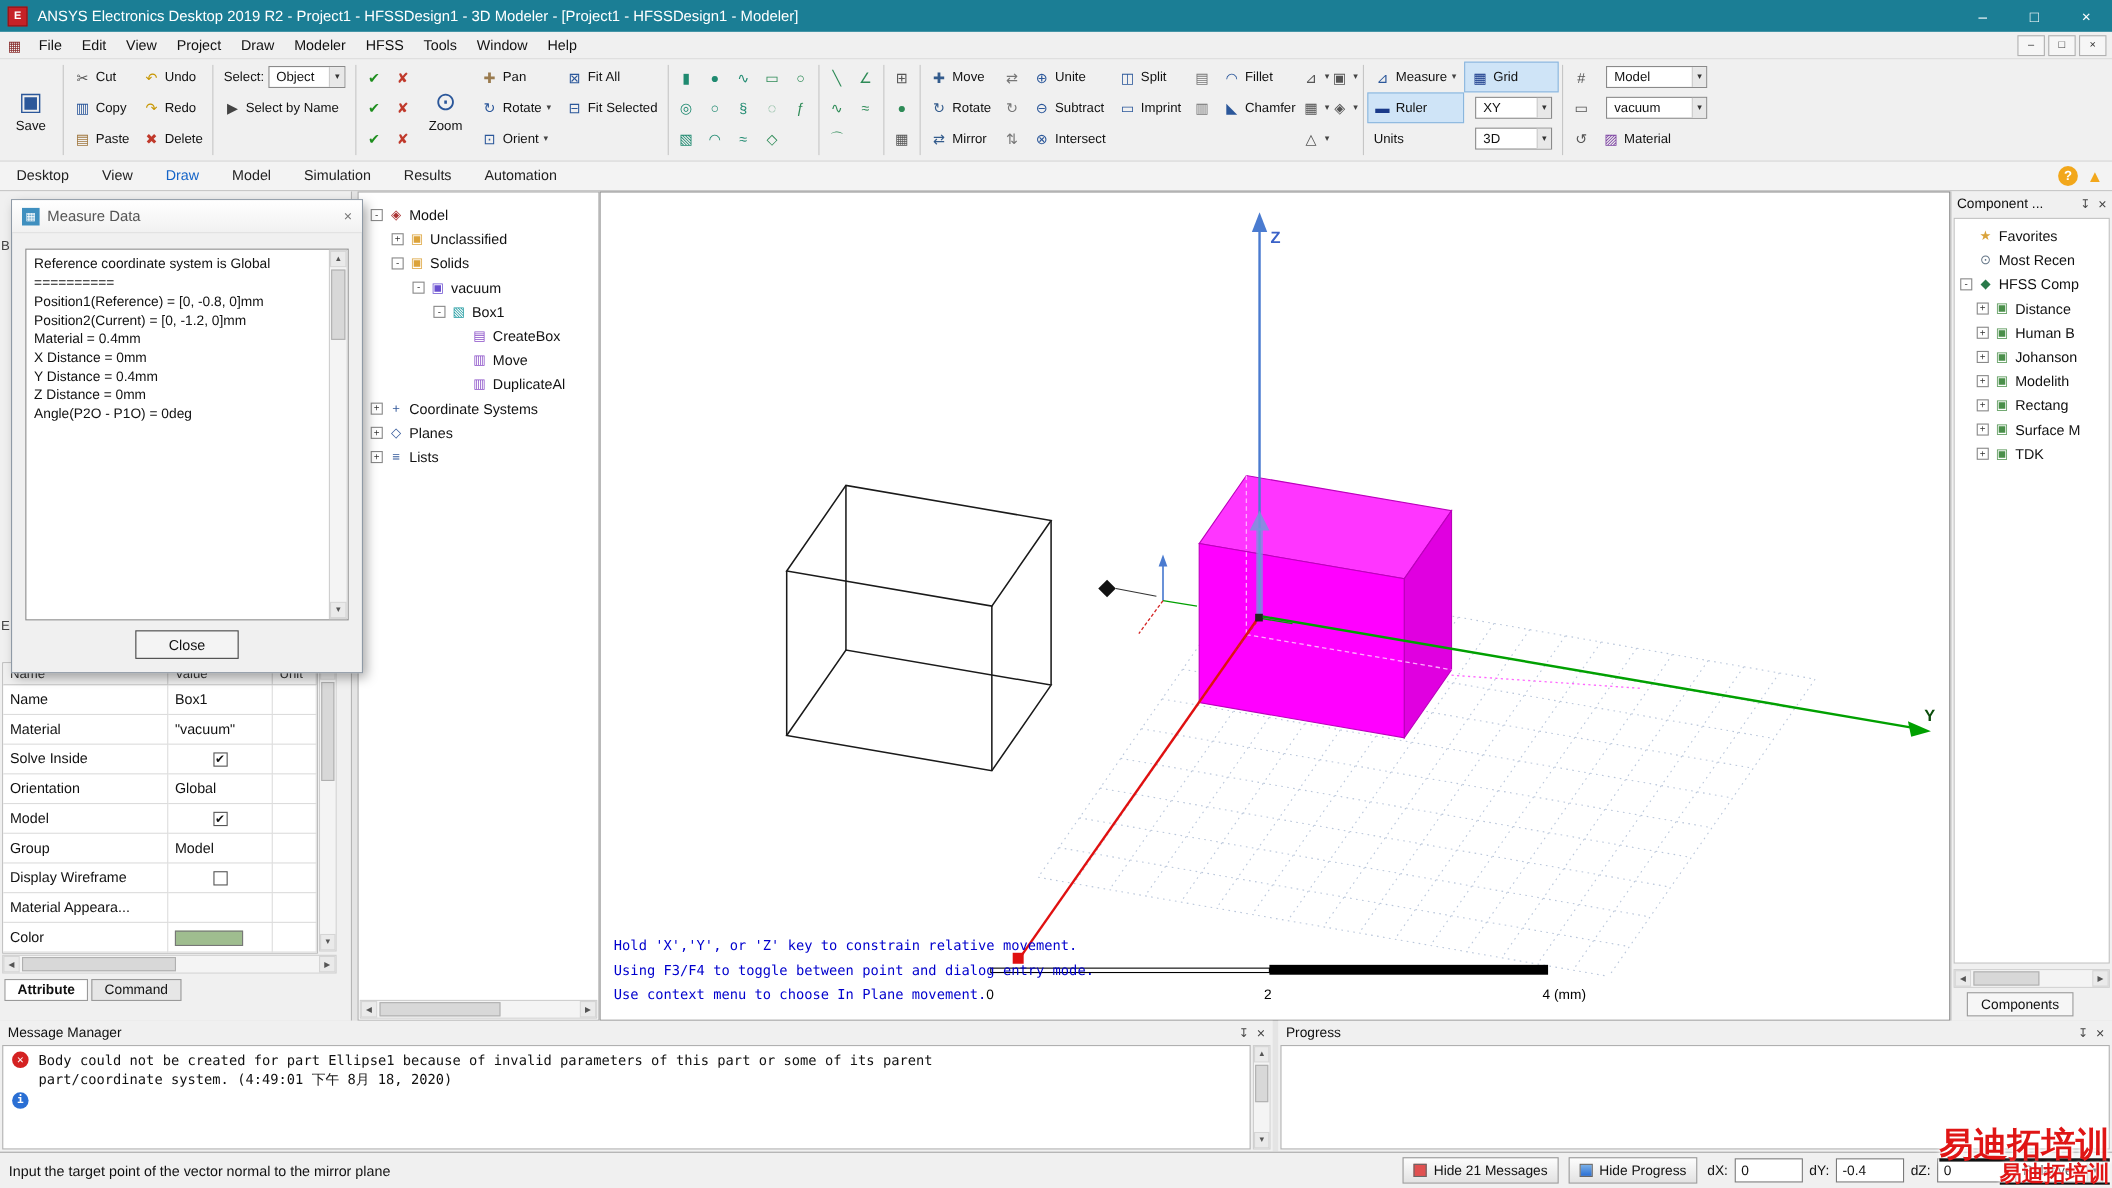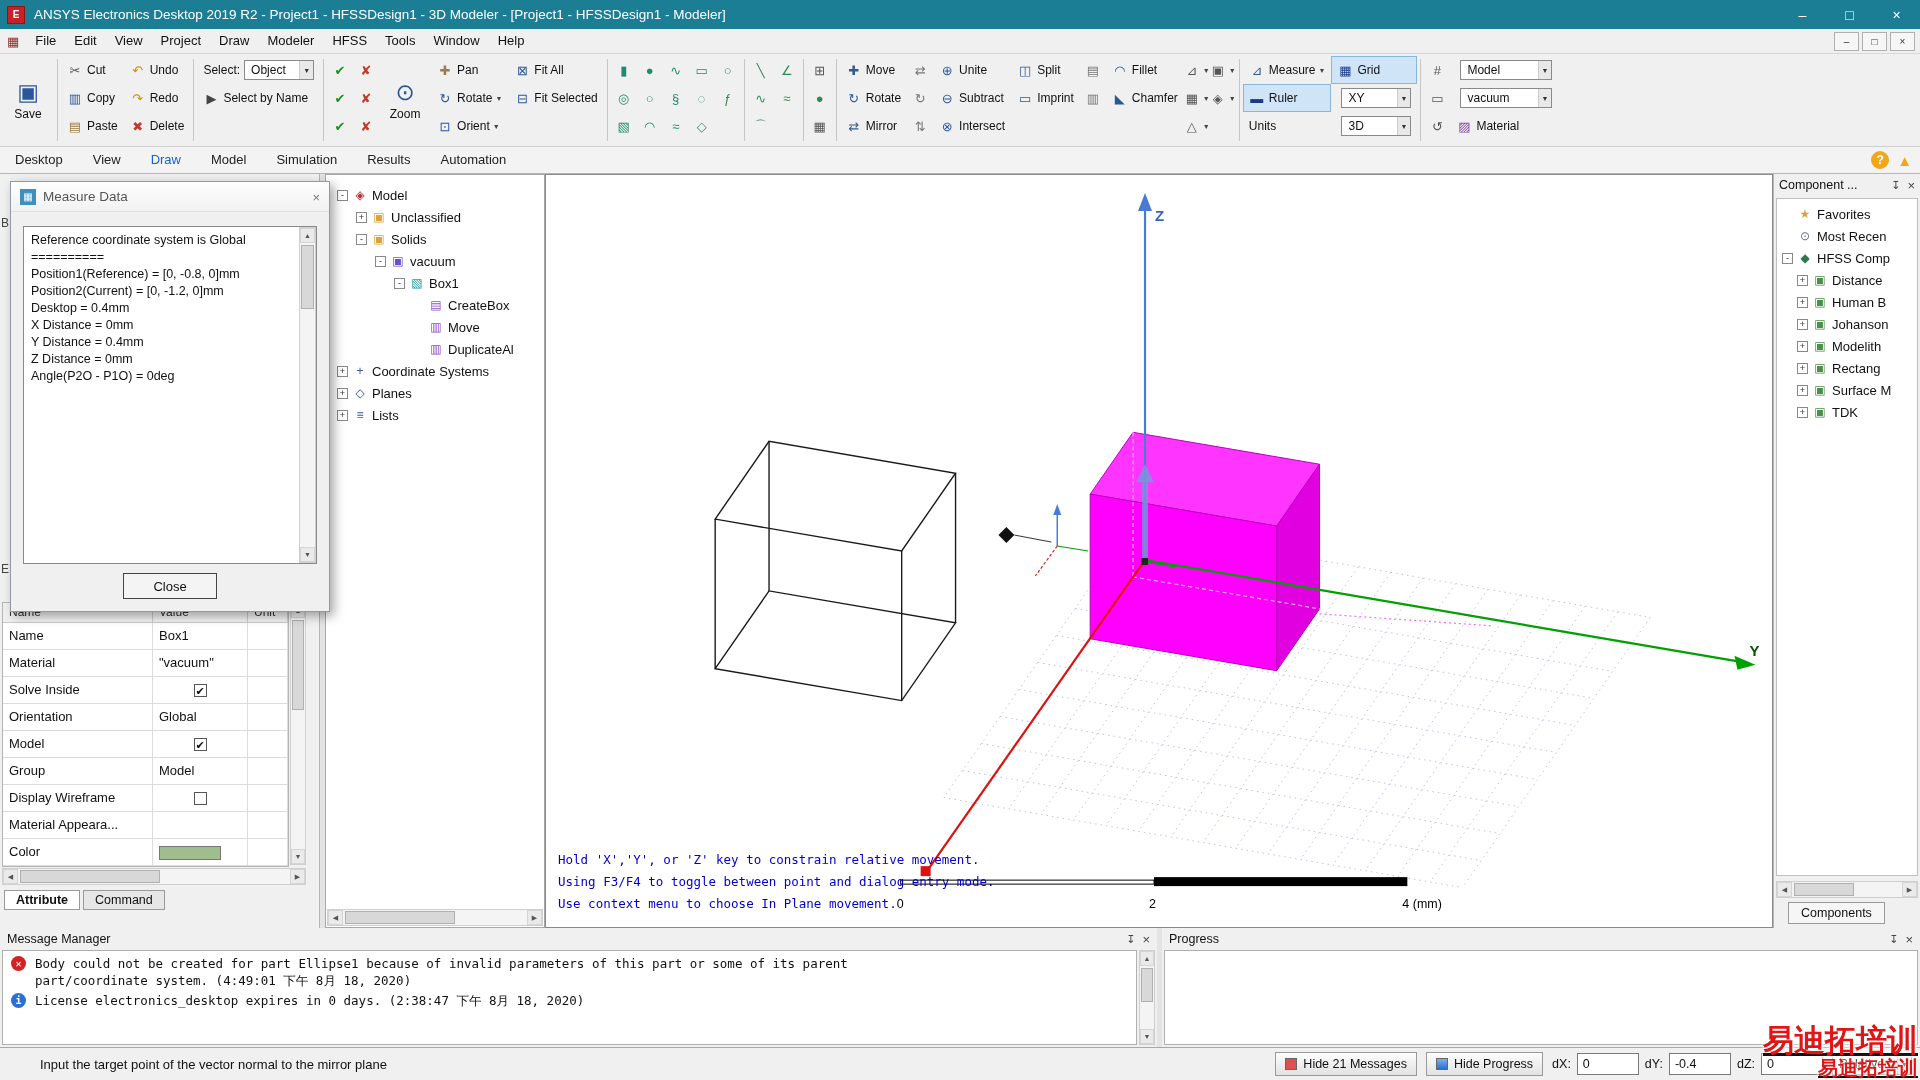--- a/index.html
+++ b/index.html
@@ -116,21 +116,21 @@
 .msg{display:flex;margin-bottom:3px;font-family:"DejaVu Sans Mono",monospace;font-size:12.5px;}
 .msg-ico{flex:none;width:15px;height:15px;border-radius:50%;margin:1px 9px 0 0;color:#fff;font-size:10px;font-weight:bold;display:flex;align-items:center;justify-content:center;}
 .msg-ico.error{background:#d42222;}
 .msg-ico.info{background:#2a6fd4;}
 .msg-text{max-width:815px;line-height:17px;}
 .prog-panel{position:absolute;left:1162px;right:0;top:0;height:119px;background:#f0f0f0;}
 .prog-body{position:absolute;left:2px;right:2px;top:22px;bottom:2px;background:#fff;border:1px solid #b0b0b0;}
 
 
 .statusbar{position:absolute;top:1047px;left:0;right:0;height:33px;background:#f0f0f0;border-top:1px solid #a8a8a8;display:flex;align-items:center;padding:0 8px;}
-.sb-prompt{white-space:nowrap;margin-left:32px;}
+.sb-prompt{white-space:nowrap;}
 .sb-right{margin-left:auto;display:flex;align-items:center;gap:9px;}
 .sb-btn{height:24px;border:1px solid #9a9a9a;background:linear-gradient(#fdfdfd,#e2e2e2);display:flex;align-items:center;gap:6px;padding:0 9px;font-size:12.5px;}
 .sbico{display:inline-block;width:12px;height:12px;border:1px solid #666;}
 .sbico.m{background:#e05050;}
 .sbico.p{background:linear-gradient(#7ab0e8,#2a6fd4);}
 .sb-flabel{font-size:12.5px;}
 .sb-input{display:inline-block;width:62px;height:22px;background:#fff;border:1px solid #7a7a7a;line-height:20px;padding:0 5px;font-size:12.5px;}
 .sb-combo{width:80px;height:22px;background:#fff;border:1px solid #7a7a7a;display:flex;align-items:center;justify-content:space-between;padding-left:6px;font-size:12.5px;overflow:hidden;}
 
 
@@ -868,21 +868,20 @@
         <span class="hicon pin-ico" style="margin-left:auto;"></span>
         <span class="hicon x-ico"></span>
       </div>
       <div class="mm-body" id="mm-body">
           <div class="msg">
             <span class="msg-ico error">✕</span>
             <div class="msg-text">Body could not be created for part Ellipse1 because of invalid parameters of this part or some of its parent part/coordinate system.  (4:49:01 下午  8月 18, 2020)</div>
           </div>
           <div class="msg">
             <span class="msg-ico info">i</span>
-            <div class="msg-text">License electronics_desktop expires in 0 days.  (2:38:47 下午  8月 18, 2020)</div>
           </div>
         </div>
       <div class="sb-v mm-sb">
         <div class="sb-btn2 v a-u"></div>
         <div class="sb-track">
             <div class="sb-thumb-v" style="height:34px;"></div>
           </div>
         <div class="sb-btn2 v a-d"></div>
       </div>
     </div>
@@ -927,21 +926,21 @@
       <span class="md-title-ico">▦</span>
       <span class="md-title-text">Measure Data</span>
       <span class="md-close x-ico"></span>
     </div>
     <div class="md-list">
       <div class="md-lines" id="md-lines">
           <div class="md-line">Reference coordinate system is Global</div>
           <div class="md-line">==========</div>
           <div class="md-line">Position1(Reference) = [0, -0.8, 0]mm</div>
           <div class="md-line">Position2(Current) = [0, -1.2, 0]mm</div>
-          <div class="md-line">Desktop = 0.4mm</div>
+          <div class="md-line">Material = 0.4mm</div>
           <div class="md-line">X Distance = 0mm</div>
           <div class="md-line">Y Distance = 0.4mm</div>
           <div class="md-line">Z Distance = 0mm</div>
           <div class="md-line">Angle(P2O - P1O) = 0deg</div>
         </div>
       <div class="sb-v md-sb">
         <div class="sb-btn2 v a-u"></div>
         <div class="sb-track">
             <div class="sb-thumb-v" style="height:64px;"></div>
           </div>

